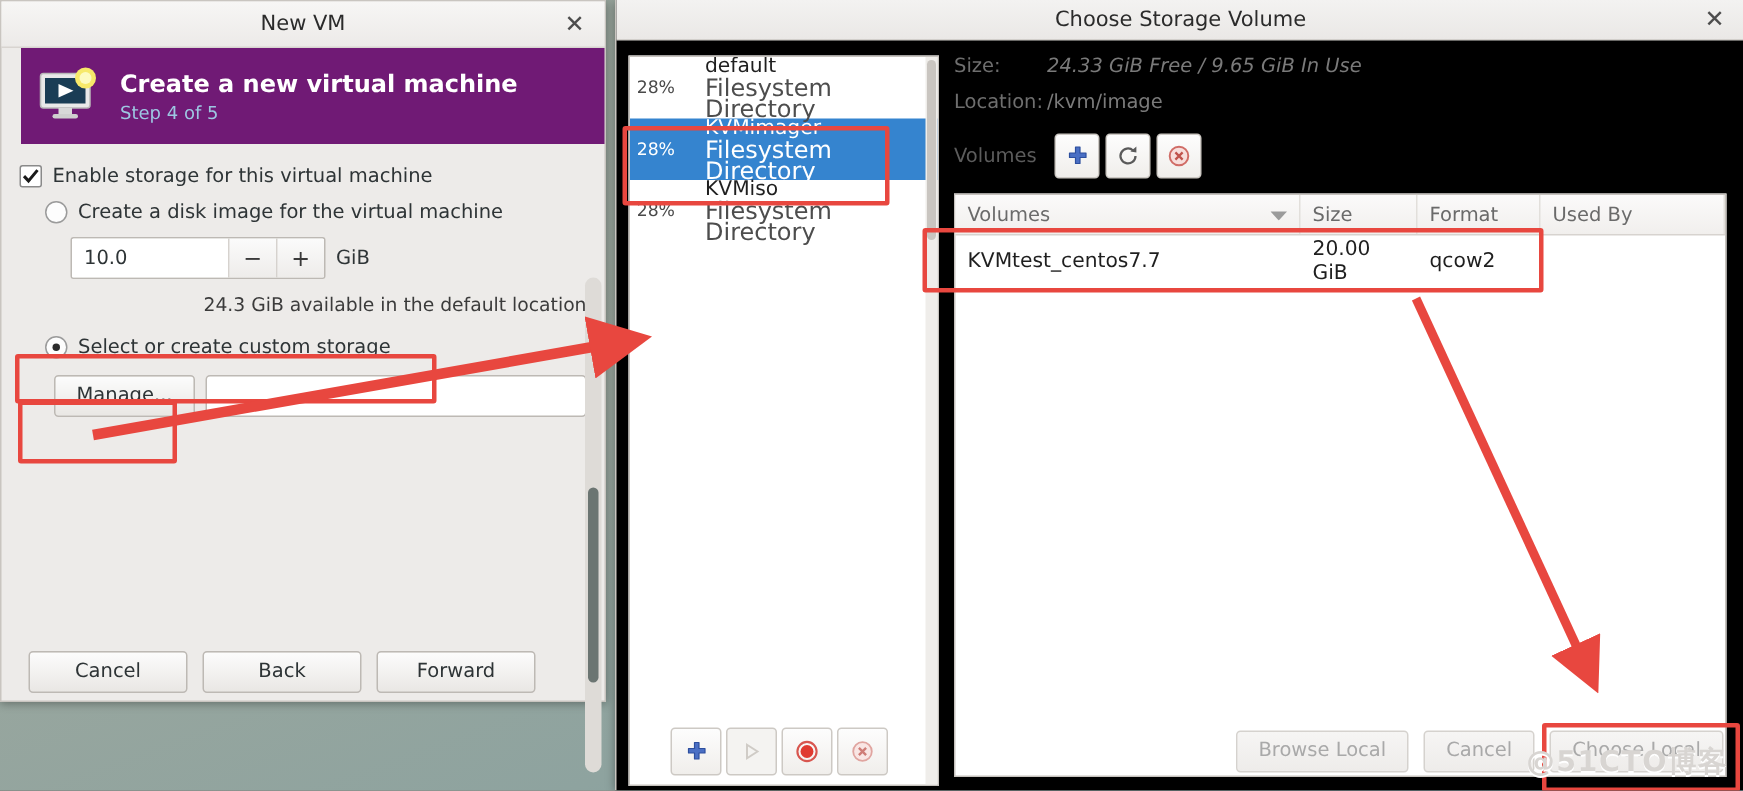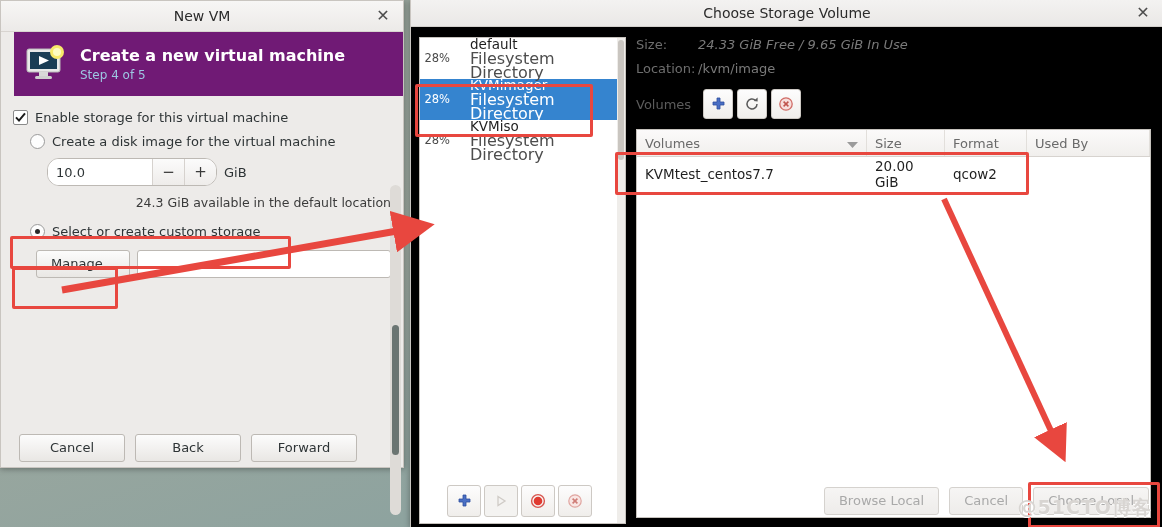--- a/index.html
+++ b/index.html
@@ -40,21 +40,21 @@
 
   .row{display:flex;align-items:center;gap:7px;margin-bottom:9px;}
   .chk{width:13px;height:13px;border:1px solid #8a8a8a;background:#fff;border-radius:2px;
        display:inline-flex;align-items:center;justify-content:center;flex:0 0 13px;}
   .chk svg{display:block;}
   .rad{width:13px;height:13px;border:1px solid #9b9b9b;border-radius:50%;background:#fdfdfd;
        display:inline-flex;align-items:center;justify-content:center;flex:0 0 13px;}
   .rad .dot{width:5px;height:5px;border-radius:50%;background:#2b2b2b;}
 
   .indent{margin-left:17px;}
-  .spin{display:inline-flex;border:1px solid #bdb9b4;border-radius:12px;overflow:hidden;background:#fff;height:26px;}
+  .spin{display:inline-flex;border:1px solid #bdb9b4;border-radius:2px;overflow:hidden;background:#fff;height:26px;}
   .spin input{border:0;outline:0;width:88px;padding:0 8px;font-size:13px;font-family:inherit;color:#2e3436;background:#fff;}
   .spin .sb{width:31px;border-left:1px solid #d6d2ce;background:linear-gradient(#fbfbfb,#eeecea);
             display:flex;align-items:center;justify-content:center;font-size:15px;color:#3a3a3a;cursor:pointer;}
   .hint{font-size:12.5px;color:#3b3b3b;}
 
   #path-input{flex:1;height:26px;border:1px solid #bdb9b4;border-radius:3px;background:#fff;}
 
   #nv-footer{position:absolute;left:0;right:0;bottom:0;height:52px;display:flex;align-items:center;
              justify-content:flex-end;gap:10px;padding-right:46px;box-sizing:border-box;}
   #nv-footer .btn{min-width:76px;text-align:center;}

